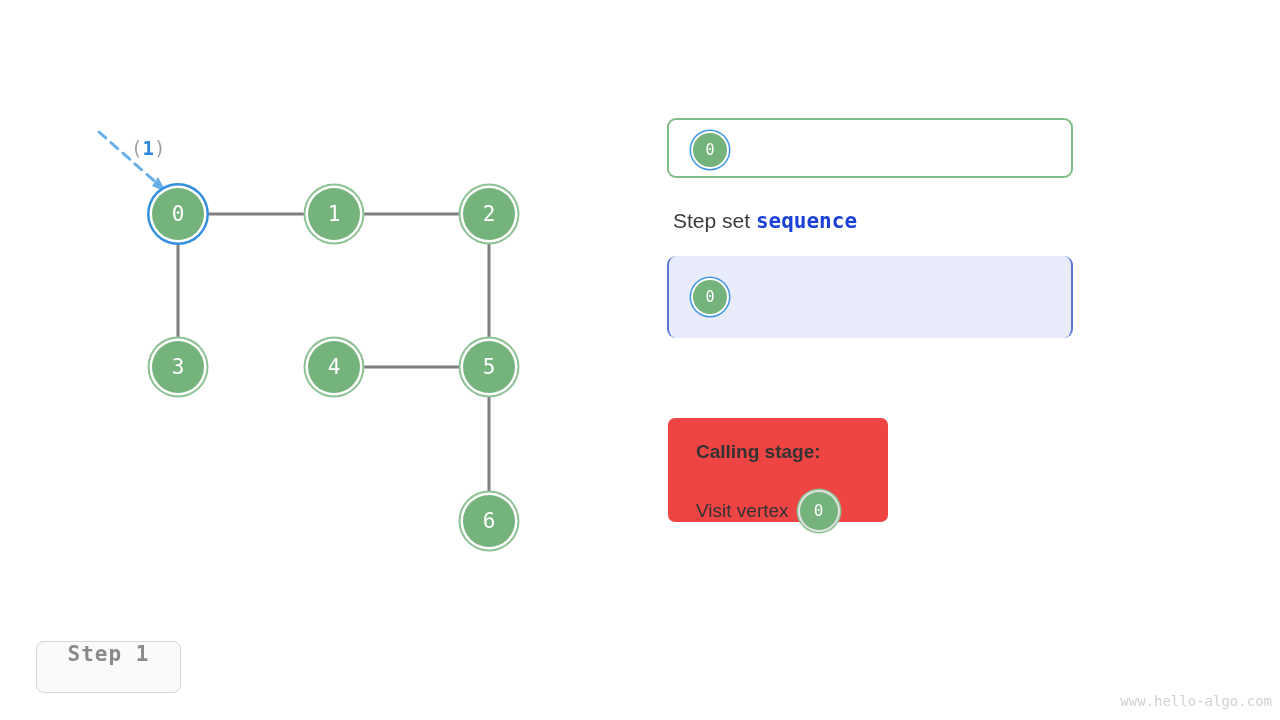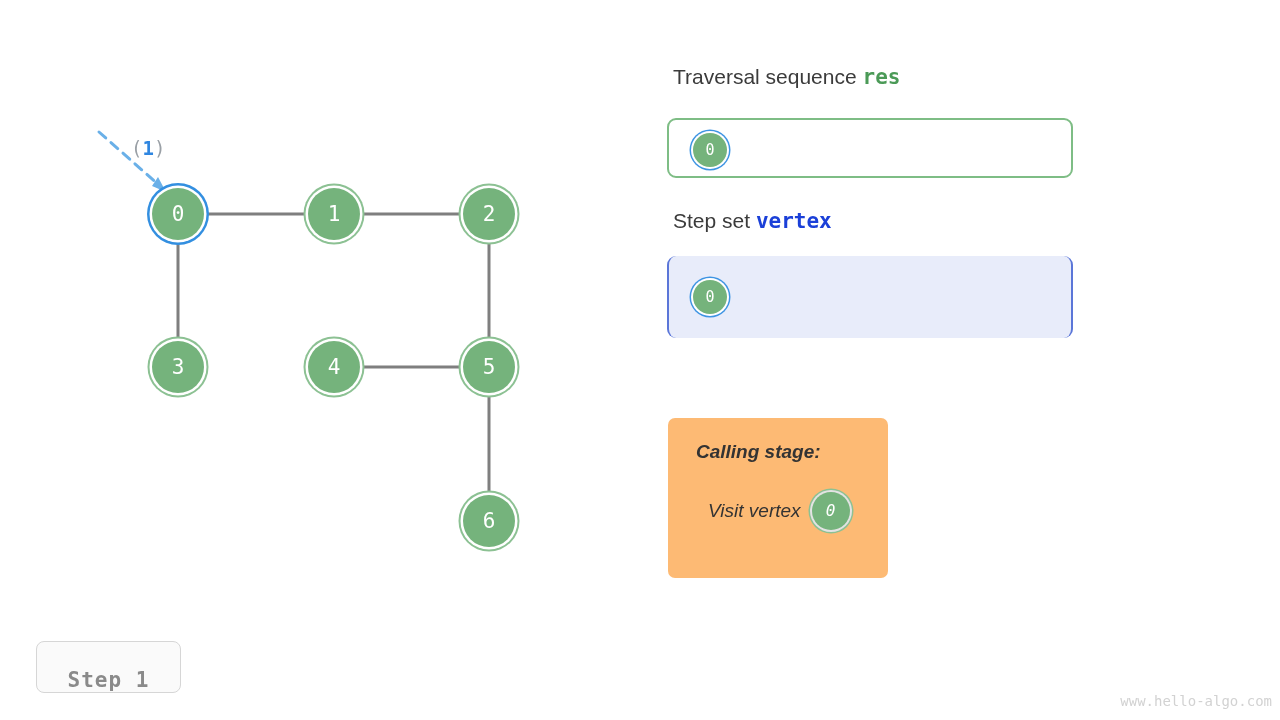--- a/index.html
+++ b/index.html
@@ -112,36 +112,35 @@
     line-height: 1;
     box-shadow: 0 0 0 2px #ffffff, 0 0 0 3.5px #3e94e3;
   }
   #res-cell-0 { left: 24px; top: 13px; }
   #visited-cell-0 { left: 24px; top: 24px; }
 
   
   #stage-panel {
     position: absolute;
     left: 1px; top: 418px;
-    width: 220px; height: 160px;
-    background: #fdba74;
+    width: 220px; height: 104px;
+    background: #ef4444;
     border-radius: 7px;
     box-sizing: border-box;
-    font-style: italic;
   }
   #stage-heading {
     position: absolute;
     left: 28px; top: 23px;
     font-size: 19px;
     font-weight: 700;
     color: #333333;
   }
   #stage-row {
     position: absolute;
-    left: 40px; top: 74px;
+    left: 28px; top: 74px;
     display: flex;
     align-items: center;
     gap: 11px;
   }
   #stage-text {
     font-size: 19px;
     color: #333333;
   }
   #stage-vertex {
     width: 38px; height: 38px;
@@ -160,21 +159,21 @@
   
   #step-badge {
     position: absolute;
     left: 36px; top: 641px;
     width: 145px; height: 52px;
     background: #fafafa;
     border: 1px solid #d6d6d6;
     border-radius: 8px;
     box-sizing: border-box;
     display: flex;
-    align-items: flex-end;
+    align-items: flex-start;
     justify-content: center;
     font-family: "DejaVu Sans Mono", "Liberation Mono", monospace;
     font-weight: 700;
     font-size: 21px;
     color: #8a8a8a;
     letter-spacing: 1px;
   }
 
   
   #watermark {
@@ -229,34 +228,30 @@
   <div class="vertex" style="left:463px; top:341px;">
     <span>5</span>
   </div>
   <div class="vertex" style="left:463px; top:495px;">
     <span>6</span>
   </div>
 </div>
 
 <div id="info-panel">
 
-  <div class="section-title" id="res-title">
-    <span>Traversal sequence</span>
-    <span class="code green">res</span>
-  </div>
 
   <div id="res-box">
     <div class="cell-node" id="res-cell-0">
       <span>0</span>
     </div>
   </div>
 
   <div class="section-title" id="visited-title">
     <span>Step set</span>
-    <span class="code blue">vertex</span>
+    <span class="code blue">sequence</span>
   </div>
 
   <div id="visited-box">
     <div class="cell-node" id="visited-cell-0">
       <span>0</span>
     </div>
   </div>
 
   <div id="stage-panel">
     <div id="stage-heading">Calling stage:</div>

